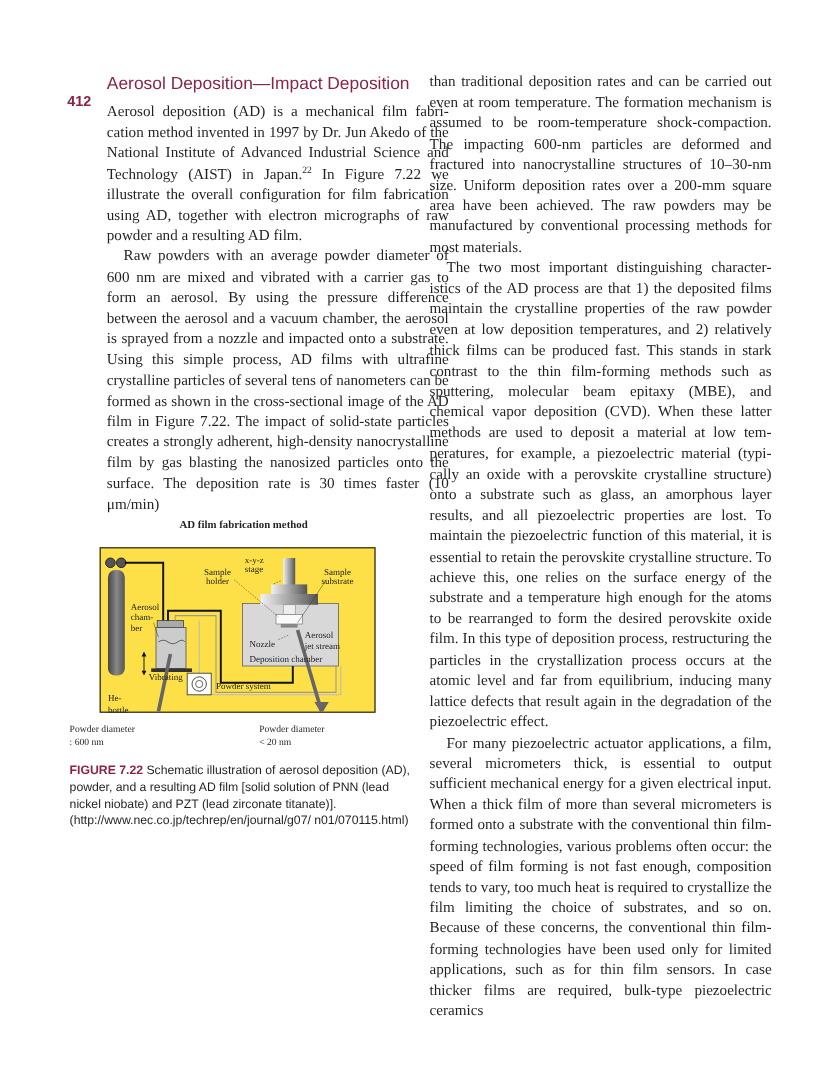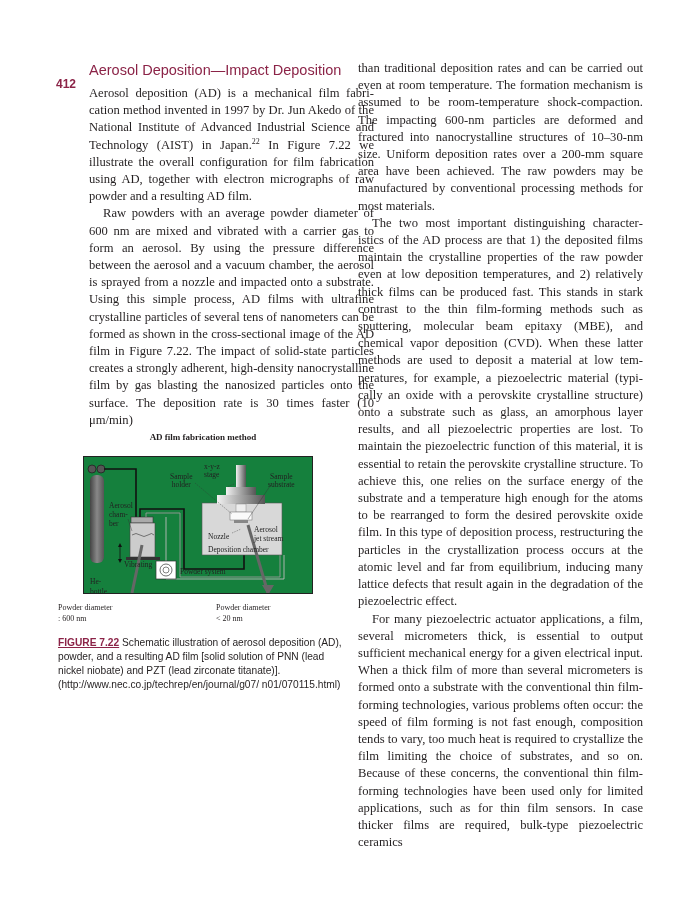--- a/index.html
+++ b/index.html
@@ -44,21 +44,21 @@
     
     .figure {
       position: absolute; left: 58px; top: 432px; width: 290px;
     }
     .fig-title {
       text-align: center; font-family: "Liberation Serif", serif;
       font-weight: bold; font-size: 9px; margin: 0 0 14px 0;
     }
     .diagram {
       position: relative; width: 228px; height: 136px; margin-left: 25px;
-      border: 1px solid #222; background: #15803d;
+      border: 1px solid #222; background: #fde047;
     }
     .diagram .lbl {
       position: absolute; font-family: "Liberation Serif", serif; font-size: 7.5px;
       line-height: 8px; color: #222; white-space: nowrap;
     }
     .micrographs {
       position: relative; height: 110px; margin-top: 0px;
     }
     .micro {
       position: absolute; top: 8px; height: 101px;
@@ -100,21 +100,21 @@
       position: relative; height: 28px; margin-top: 8px;
       font-family: "Liberation Serif", serif; font-size: 8px; line-height: 11px;
     }
     .diam-row .d1 { position: absolute; left: 0; }
     .diam-row .d2 { position: absolute; left: 158px; }
 
     .caption {
       font-family: "Liberation Sans", sans-serif; font-size: 10.2px; line-height: 14px;
       margin-top: 6px; color: #231f20; width: 290px;
     }
-    .caption .fig-num { color: #8b2347; font-weight: bold; text-decoration: underline; }
+    .caption .fig-num { color: #8b2347; font-weight: bold; }
   </style>
 </head>
 <body>
 
 <div class="running-head">
   <span class="page-number">412</span>
 </div>
 
 <div class="col col-left">
   <h2 class="section-heading">Aerosol Deposition—Impact Deposition</h2>

